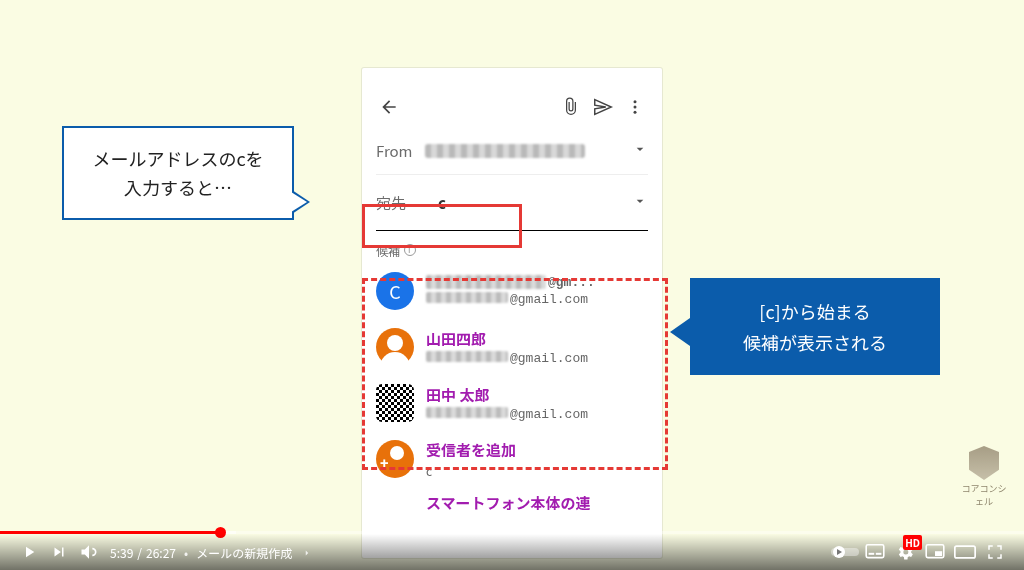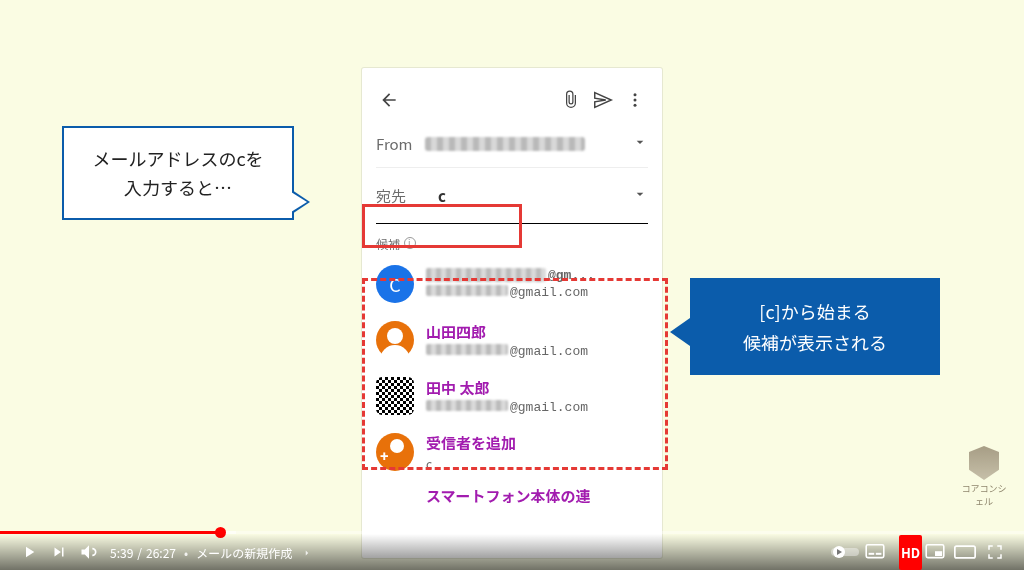--- a/index.html
+++ b/index.html
@@ -10,21 +10,21 @@
     position: relative; overflow: hidden;
   }
   .video-area { position: absolute; inset: 0; }
 
   
   .phone {
     position: absolute; left: 362px; top: 68px;
     width: 300px; height: 490px;
     background: #fff; border-radius: 2px;
     box-shadow: 0 0 0 1px rgba(0,0,0,.08);
-    padding: 12px 14px 0;
+    padding: 19px 14px 0;
   }
   .ph-topbar { display: flex; align-items: center; height: 40px; }
   .ph-topbar .spacer { flex: 1; }
   .ph-topbar .ico { width: 26px; text-align: center; color: #444; }
   .ph-topbar .ico svg { display: block; margin: auto; }
   .ph-row {
     display: flex; align-items: center; height: 48px;
     border-bottom: 1px solid #eee; font-size: 15px; color: #555;
   }
   .ph-row.to { height: 56px; border-bottom: 1px solid #000000; gap: 20px; }
@@ -152,21 +152,21 @@
   .controls .btn { width: 30px; height: 30px; display:flex;align-items:center;justify-content:center; cursor:pointer; }
   .controls .btn svg { fill: #fff; }
   .controls .time { margin-left: 6px; display:flex; align-items:center; gap:4px;}
   .controls .title-sep { margin: 0 4px; opacity:.85;}
   .controls .spacer { flex:1; }
   .controls .hd-badge {
     position: relative;
   }
   .controls .hd-badge .hd {
     position:absolute; top:-2px; right:-2px; background:#ff0000; color:#fff;
-    font-size:13px; padding:8px 2px; border-radius:2px; font-weight:700;
+    font-size:10px; padding:0 2px; border-radius:2px; font-weight:700;
   }
   .controls .chapchev { margin-left: 6px; opacity:.8;}
 </style>
 </head>
 <body>
 
 <div class="video-area">
 
   <div class="phone">
     <div class="ph-topbar">

